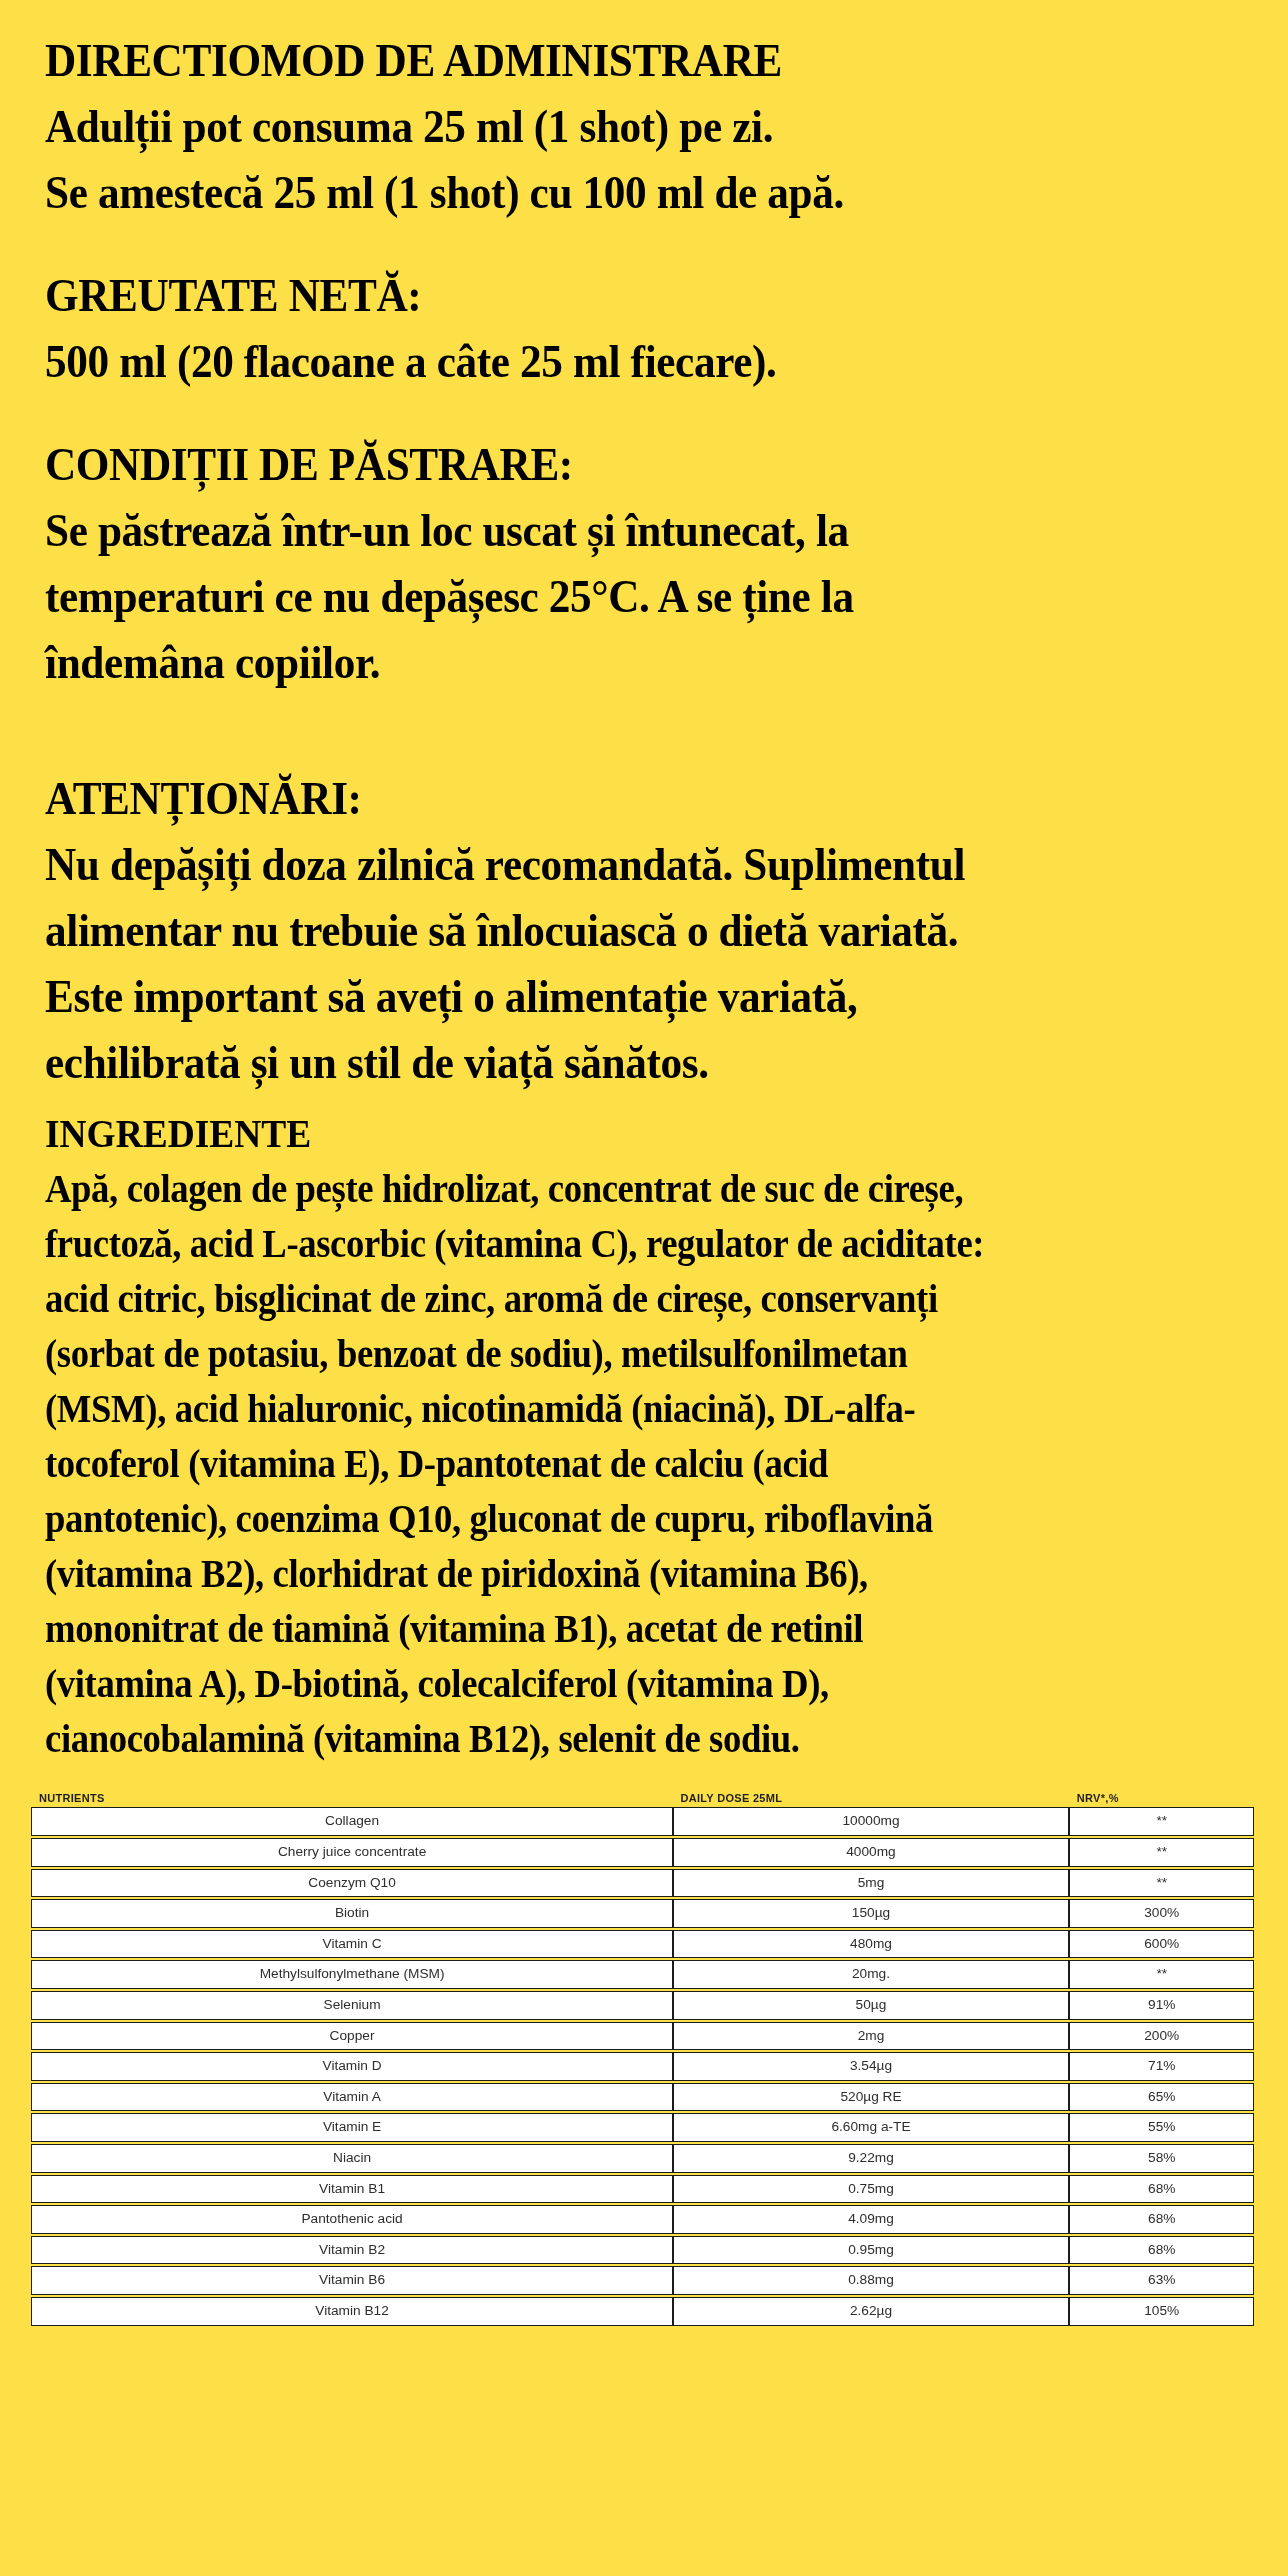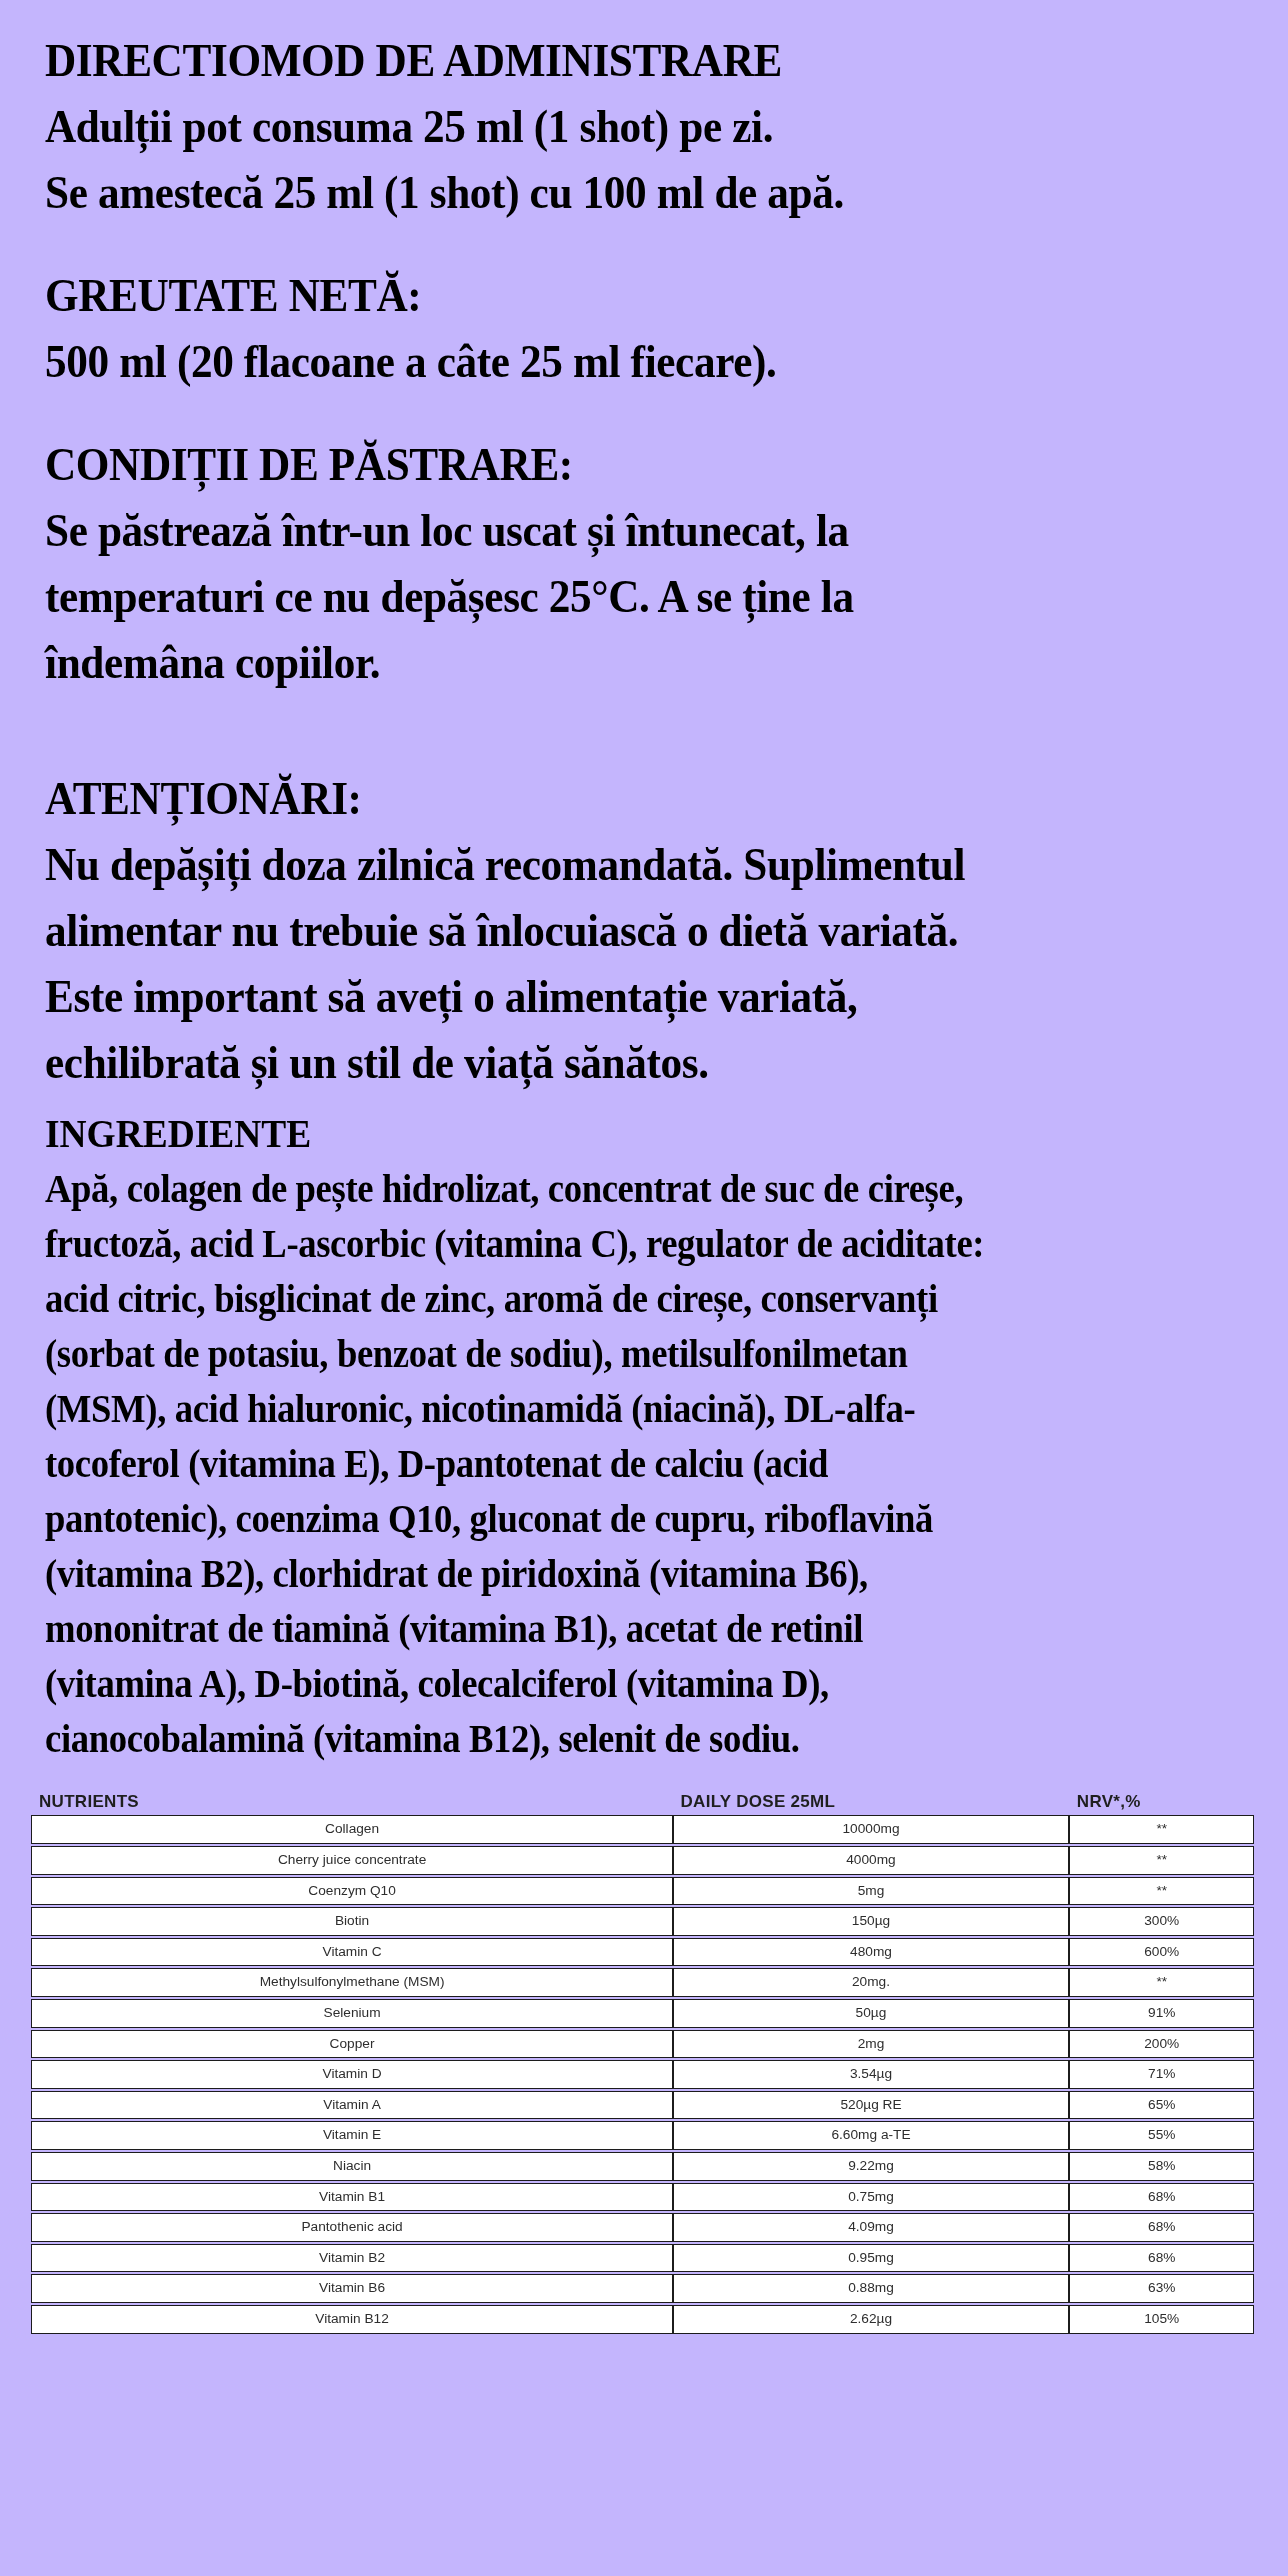--- a/index.html
+++ b/index.html
@@ -5,21 +5,21 @@
   html, body {
     margin: 0;
     padding: 0;
     background: #ffffff;
   }
   .page {
     position: relative;
     box-sizing: border-box;
     width: 1288px;
     height: 2576px;
-    background: #c4b5fd;
+    background: #fde047;
     padding: 27.5px 26px 0 45px;
     font-family: "Liberation Serif", serif;
     color: #000000;
     overflow: hidden;
   }
   
   .serif-block {
     font-weight: 700;
     font-size: 46px;
     line-height: 66px;
@@ -61,21 +61,21 @@
     font-family: "Liberation Sans", sans-serif;
     font-size: 13.7px;
     color: #2e2e2e;
   }
   table.nutrients col.c1 { width: 641px; }
   table.nutrients col.c2 { width: 396px; }
   table.nutrients col.c3 { width: 185px; }
   table.nutrients thead th {
     text-align: left;
     font-weight: 700;
-    font-size: 17px;
+    font-size: 11px;
     color: #1f1f1f;
     letter-spacing: 0.3px;
     padding: 0 6.9px 1.7px 7.7px;
     border: none;
   }
   table.nutrients tbody td {
     border: 0.9px solid #1c1c1c;
     padding: 6px 6.9px;
     line-height: 14.6px;
     overflow: hidden;

